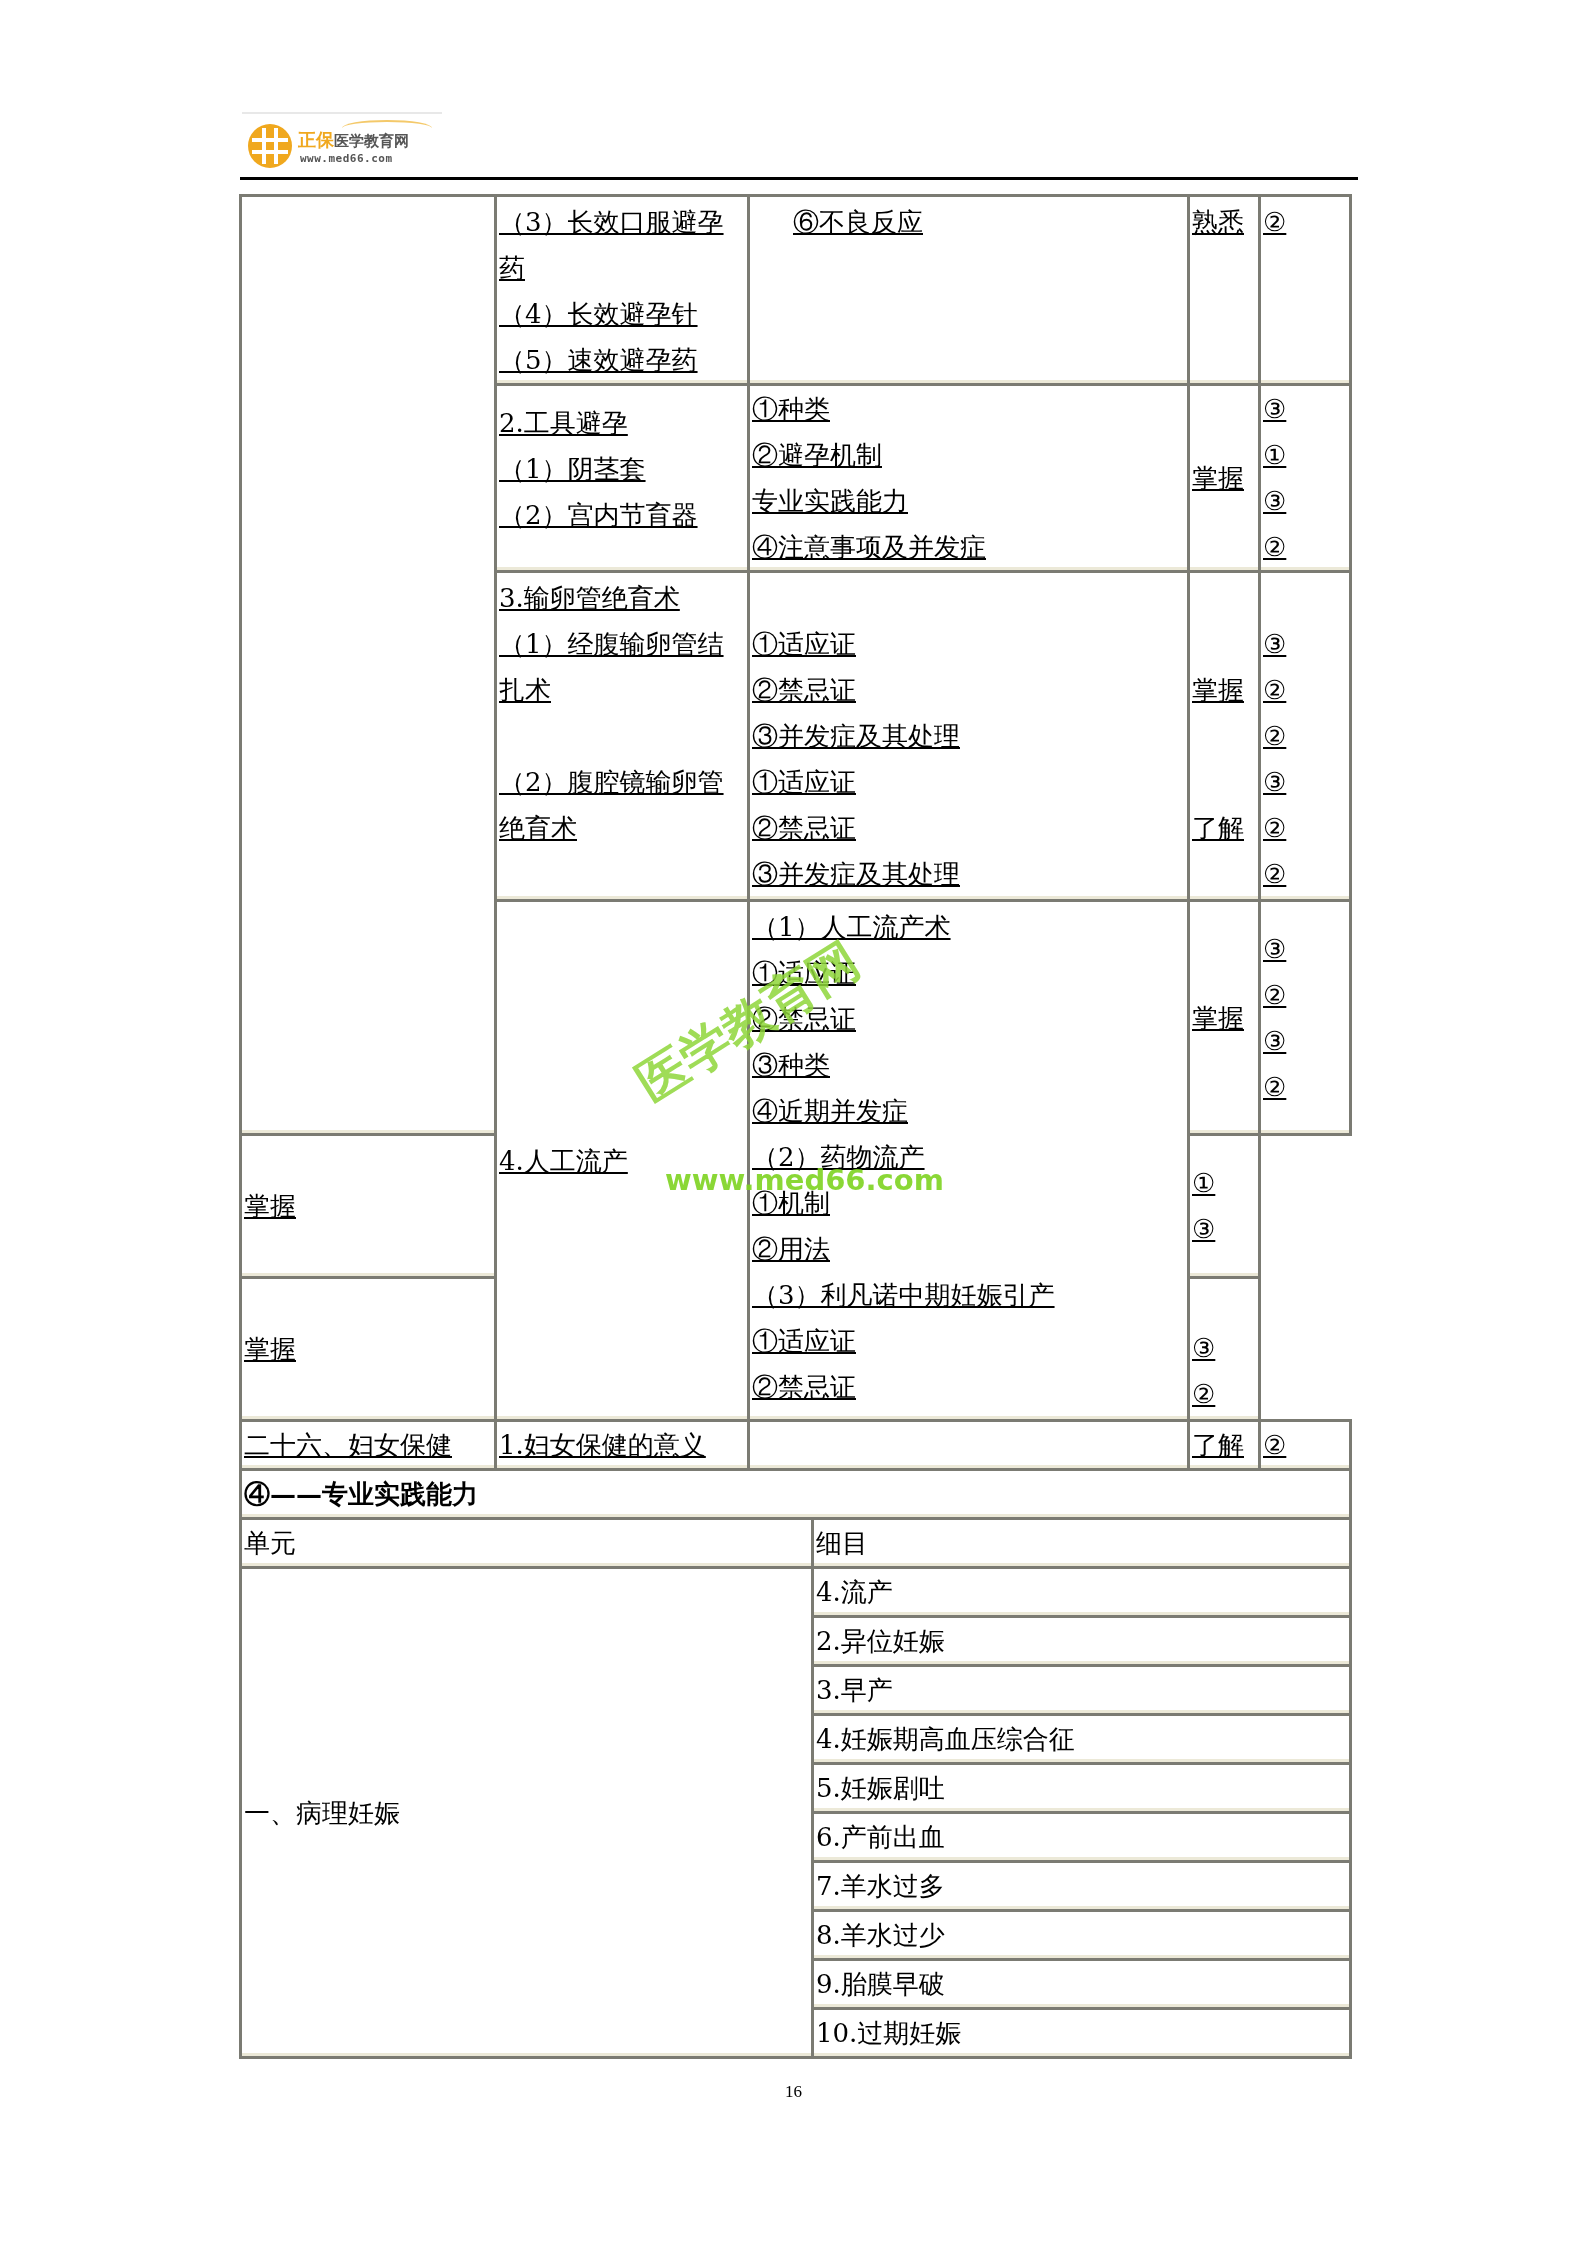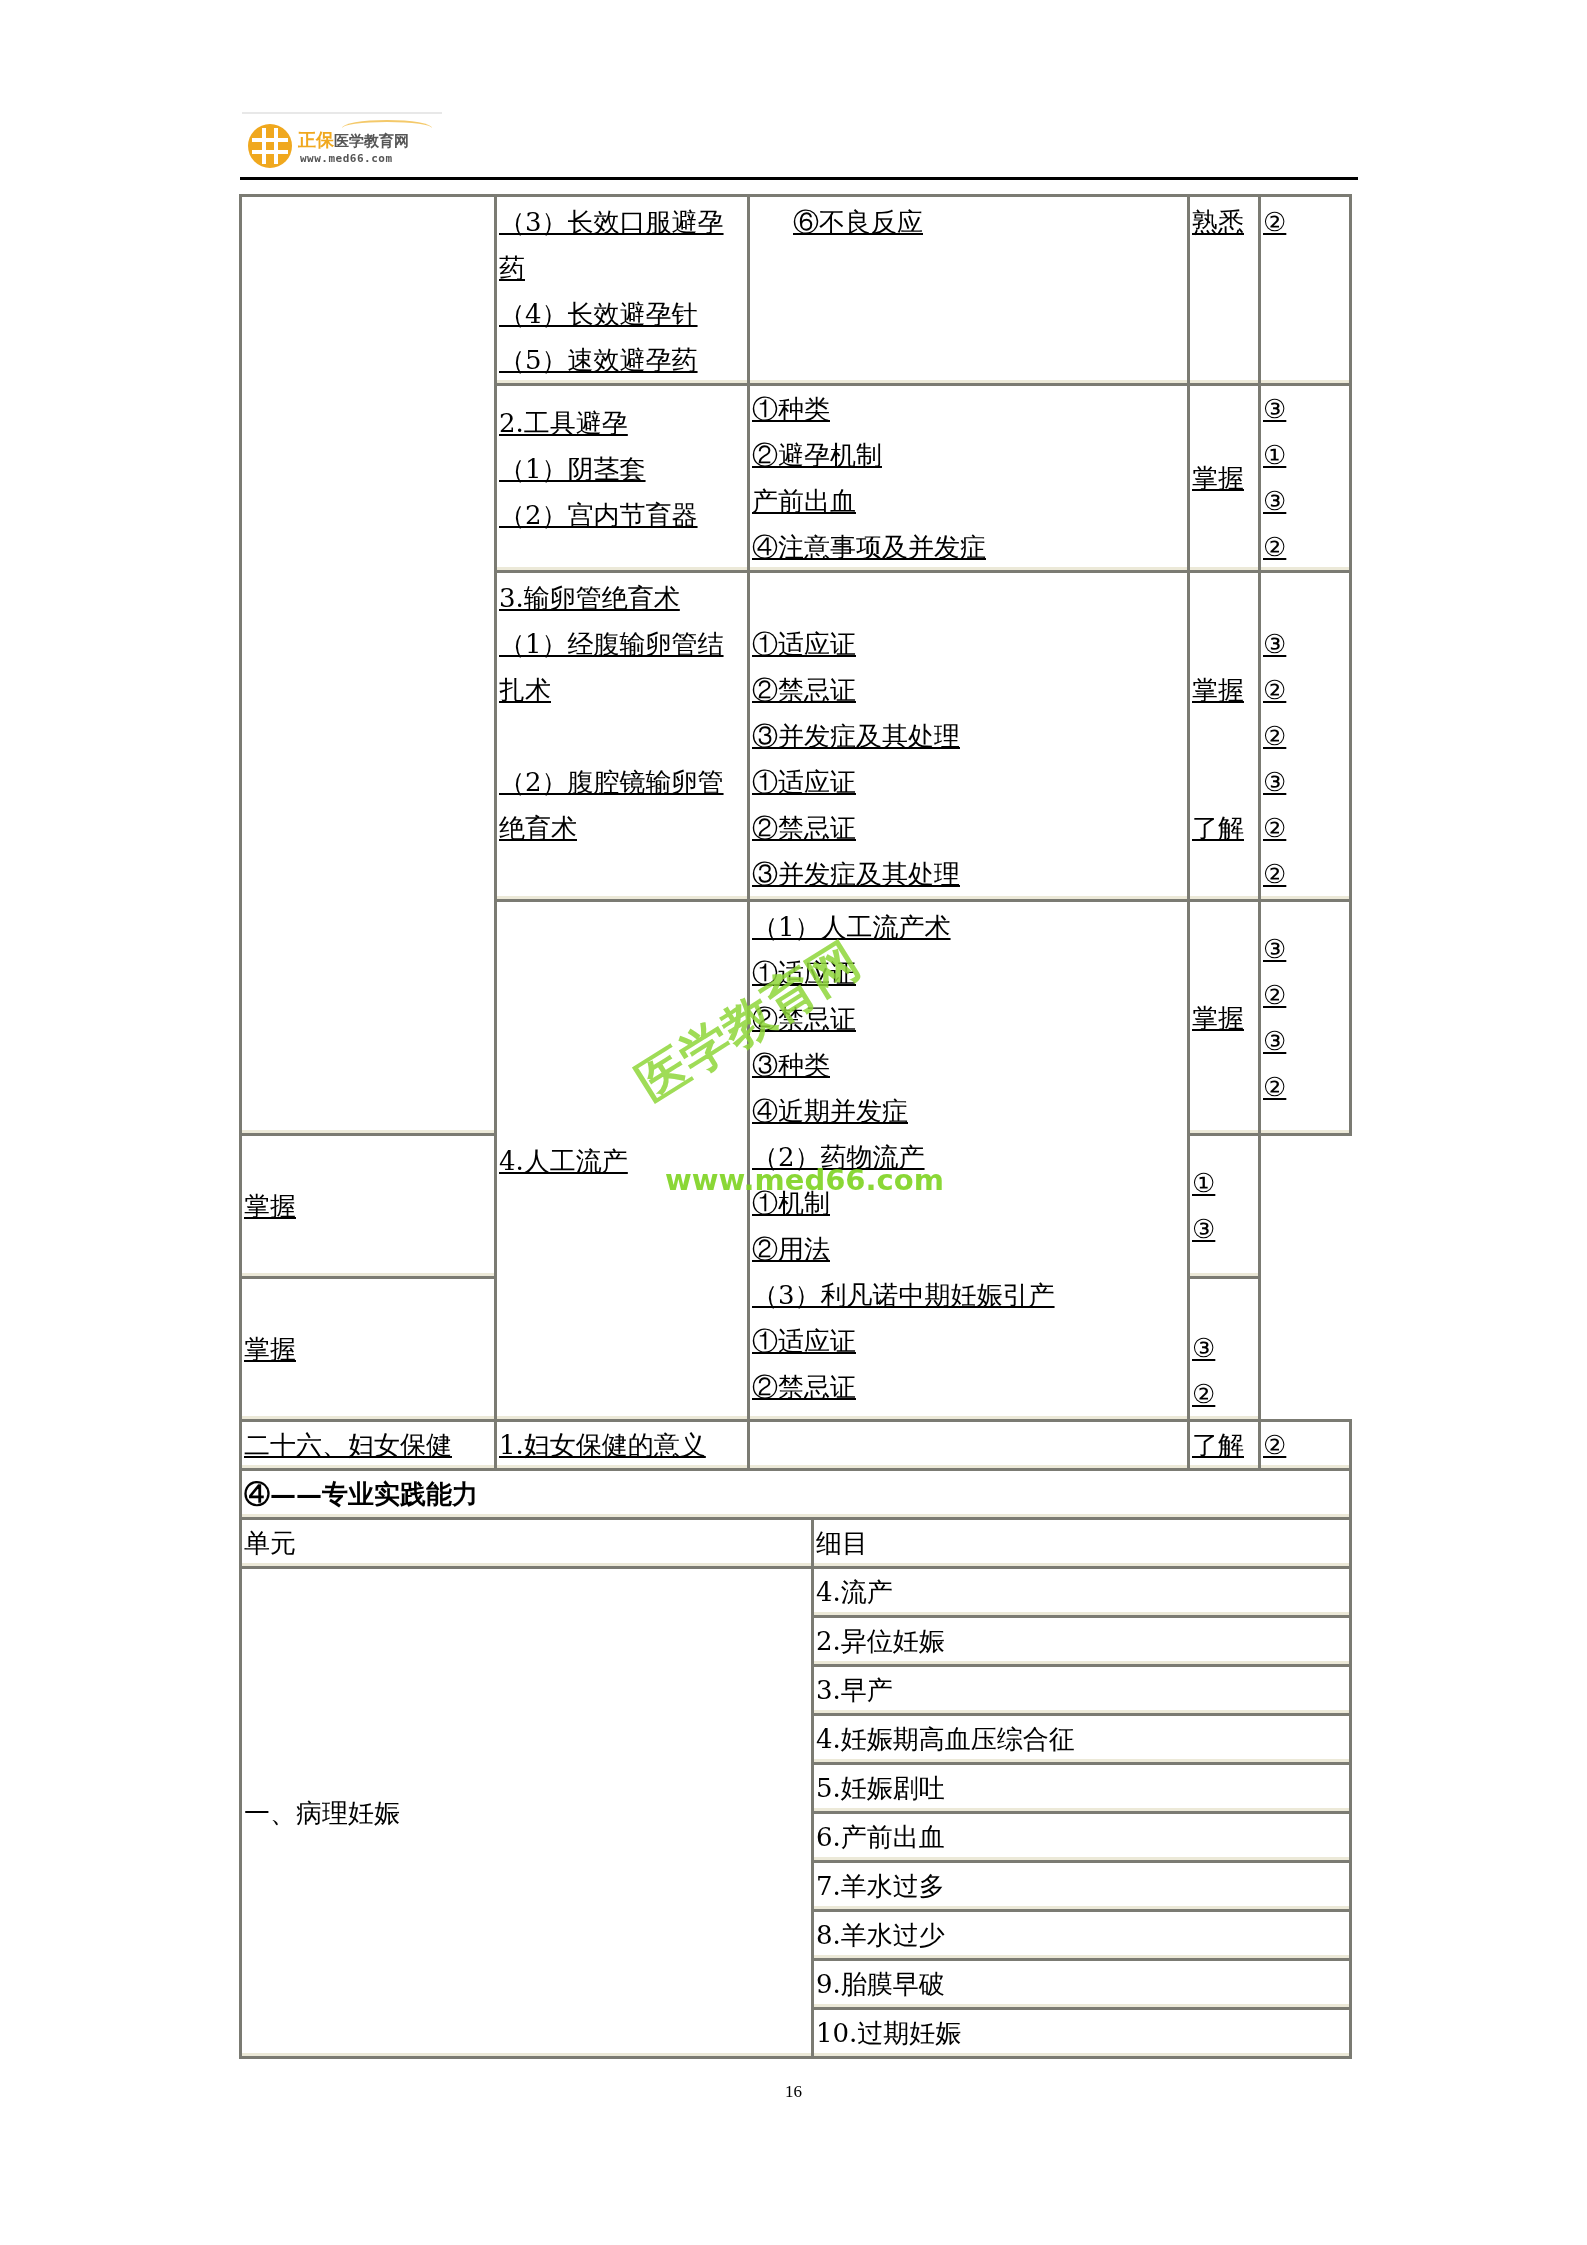--- a/index.html
+++ b/index.html
@@ -93,21 +93,21 @@
 
   <tr style="height:168px">
     <td style="padding-top:14px;">
       <span class="line">2.工具避孕</span>
       <span class="line">（1）阴茎套</span>
       <span class="line">（2）宫内节育器</span>
     </td>
     <td>
       <span class="line">①种类</span>
       <span class="line">②避孕机制</span>
-      <span class="line">产前出血</span>
+      <span class="line">专业实践能力</span>
       <span class="line">④注意事项及并发症</span>
     </td>
     <td class="vmid">
       <span class="line">掌握</span>
     </td>
     <td>
       <span class="line">③</span>
       <span class="line">①</span>
       <span class="line">③</span>
       <span class="line">②</span>

